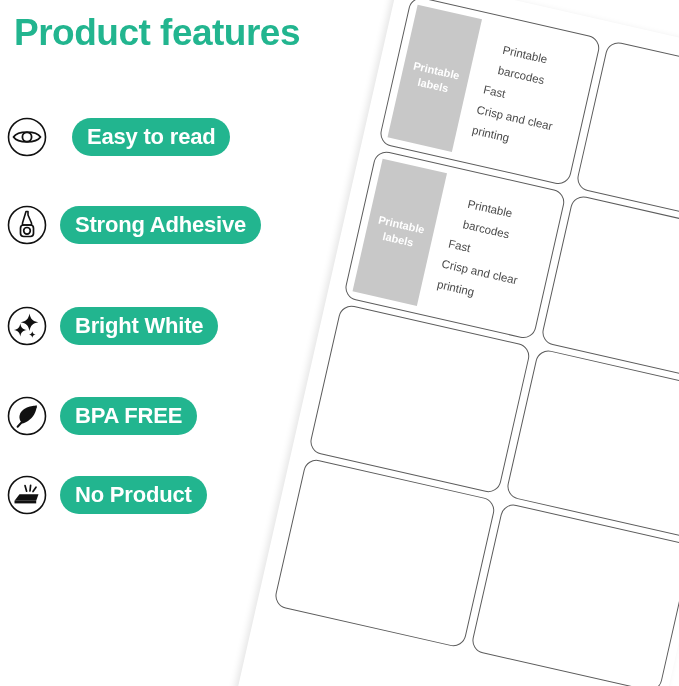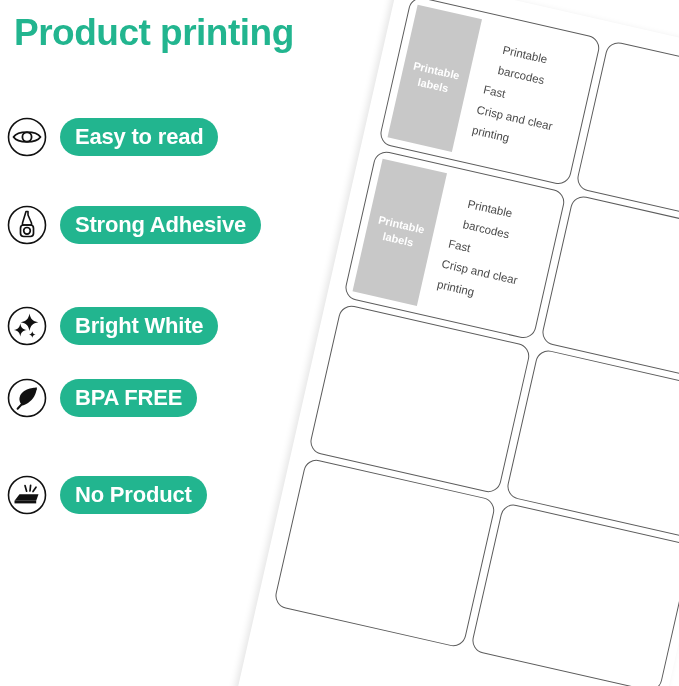--- a/index.html
+++ b/index.html
@@ -167,23 +167,23 @@
         <div class="label-cell"></div>
         <div class="label-cell"></div>
 
         <div class="label-cell"></div>
         <div class="label-cell"></div>
 
       </div>
     </div>
   </div>
 
-  <div id="page-title">Product printing</div>
-
-  <div class="feature-row" style="top:113px;">
+  <div id="page-title">Product features</div>
+
+  <div class="feature-row" style="top:113px;gap:12px;">
     <svg class="feature-icon" viewBox="0 0 44 44">
       <circle cx="22" cy="22" r="18.5" fill="none" stroke="#111" stroke-width="1.6"></circle>
       <path d="M8.5 22 C13 15.5, 31 15.5, 35.5 22 C31 28.5, 13 28.5, 8.5 22 Z" fill="none" stroke="#111" stroke-width="1.8" stroke-linejoin="round"></path>
       <circle cx="22" cy="22" r="4.6" fill="none" stroke="#111" stroke-width="1.8"></circle>
     </svg>
     <div class="feature-badge">Easy to read</div>
   </div>
 
   <div class="feature-row" style="top:201px;">
     <svg class="feature-icon" viewBox="0 0 44 44">
@@ -198,21 +198,21 @@
   <div class="feature-row" style="top:302px;">
     <svg class="feature-icon" viewBox="0 0 44 44">
       <circle cx="22" cy="22" r="18.5" fill="none" stroke="#111" stroke-width="1.6"></circle>
       <path d="M24.5 9.5 C25.6 15.2, 27.6 17.2, 33.3 18.3 C27.6 19.4, 25.6 21.4, 24.5 27.1 C23.4 21.4, 21.4 19.4, 15.7 18.3 C21.4 17.2, 23.4 15.2, 24.5 9.5 Z" fill="#111"></path>
       <path d="M15.3 19.6 C16.1 23.8, 17.6 25.3, 21.8 26.1 C17.6 26.9, 16.1 28.4, 15.3 32.6 C14.5 28.4, 13.0 26.9, 8.8 26.1 C13.0 25.3, 14.5 23.8, 15.3 19.6 Z" fill="#111"></path>
       <path d="M27.3 27.2 C27.7 29.3, 28.5 30.1, 30.6 30.5 C28.5 30.9, 27.7 31.7, 27.3 33.8 C26.9 31.7, 26.1 30.9, 24.0 30.5 C26.1 30.1, 26.9 29.3, 27.3 27.2 Z" fill="#111"></path>
     </svg>
     <div class="feature-badge">Bright White</div>
   </div>
 
-  <div class="feature-row" style="top:374px;">
+  <div class="feature-row" style="top:392px;">
     <svg class="feature-icon" viewBox="0 0 44 44">
       <circle cx="22" cy="22" r="18.5" fill="none" stroke="#111" stroke-width="1.6"></circle>
       <path d="M32 11.5 C32 11.5, 18.5 11.8, 15.2 19.6 C12.6 25.8, 17.3 29.4, 17.3 29.4 C17.3 29.4, 24.2 27.7, 28.2 21.9 C31.3 17.4, 32 11.5, 32 11.5 Z" fill="#111"></path>
       <path d="M30.6 13.2 L12.6 32.8" fill="none" stroke="#111" stroke-width="2" stroke-linecap="round"></path>
     </svg>
     <div class="feature-badge">BPA FREE</div>
   </div>
 
   <div class="feature-row" style="top:471px;">
     <svg class="feature-icon" viewBox="0 0 44 44">

